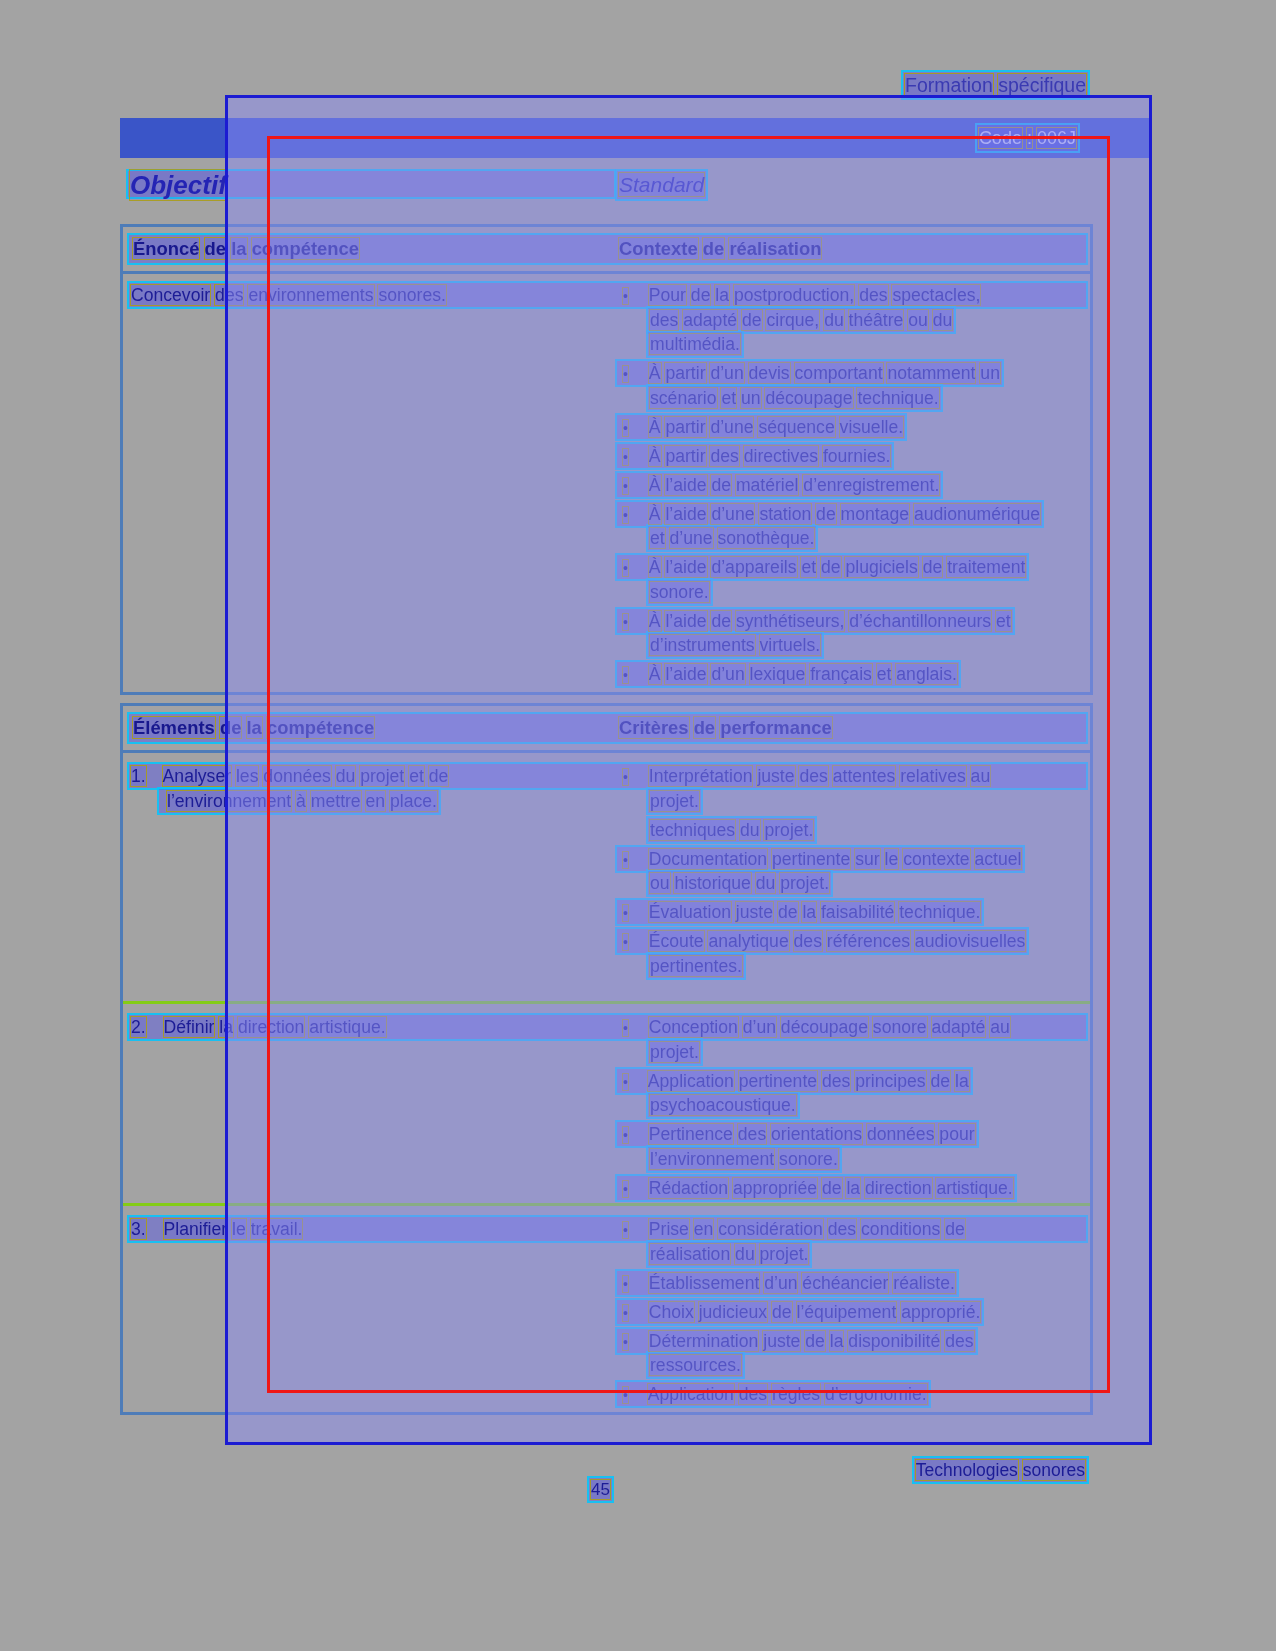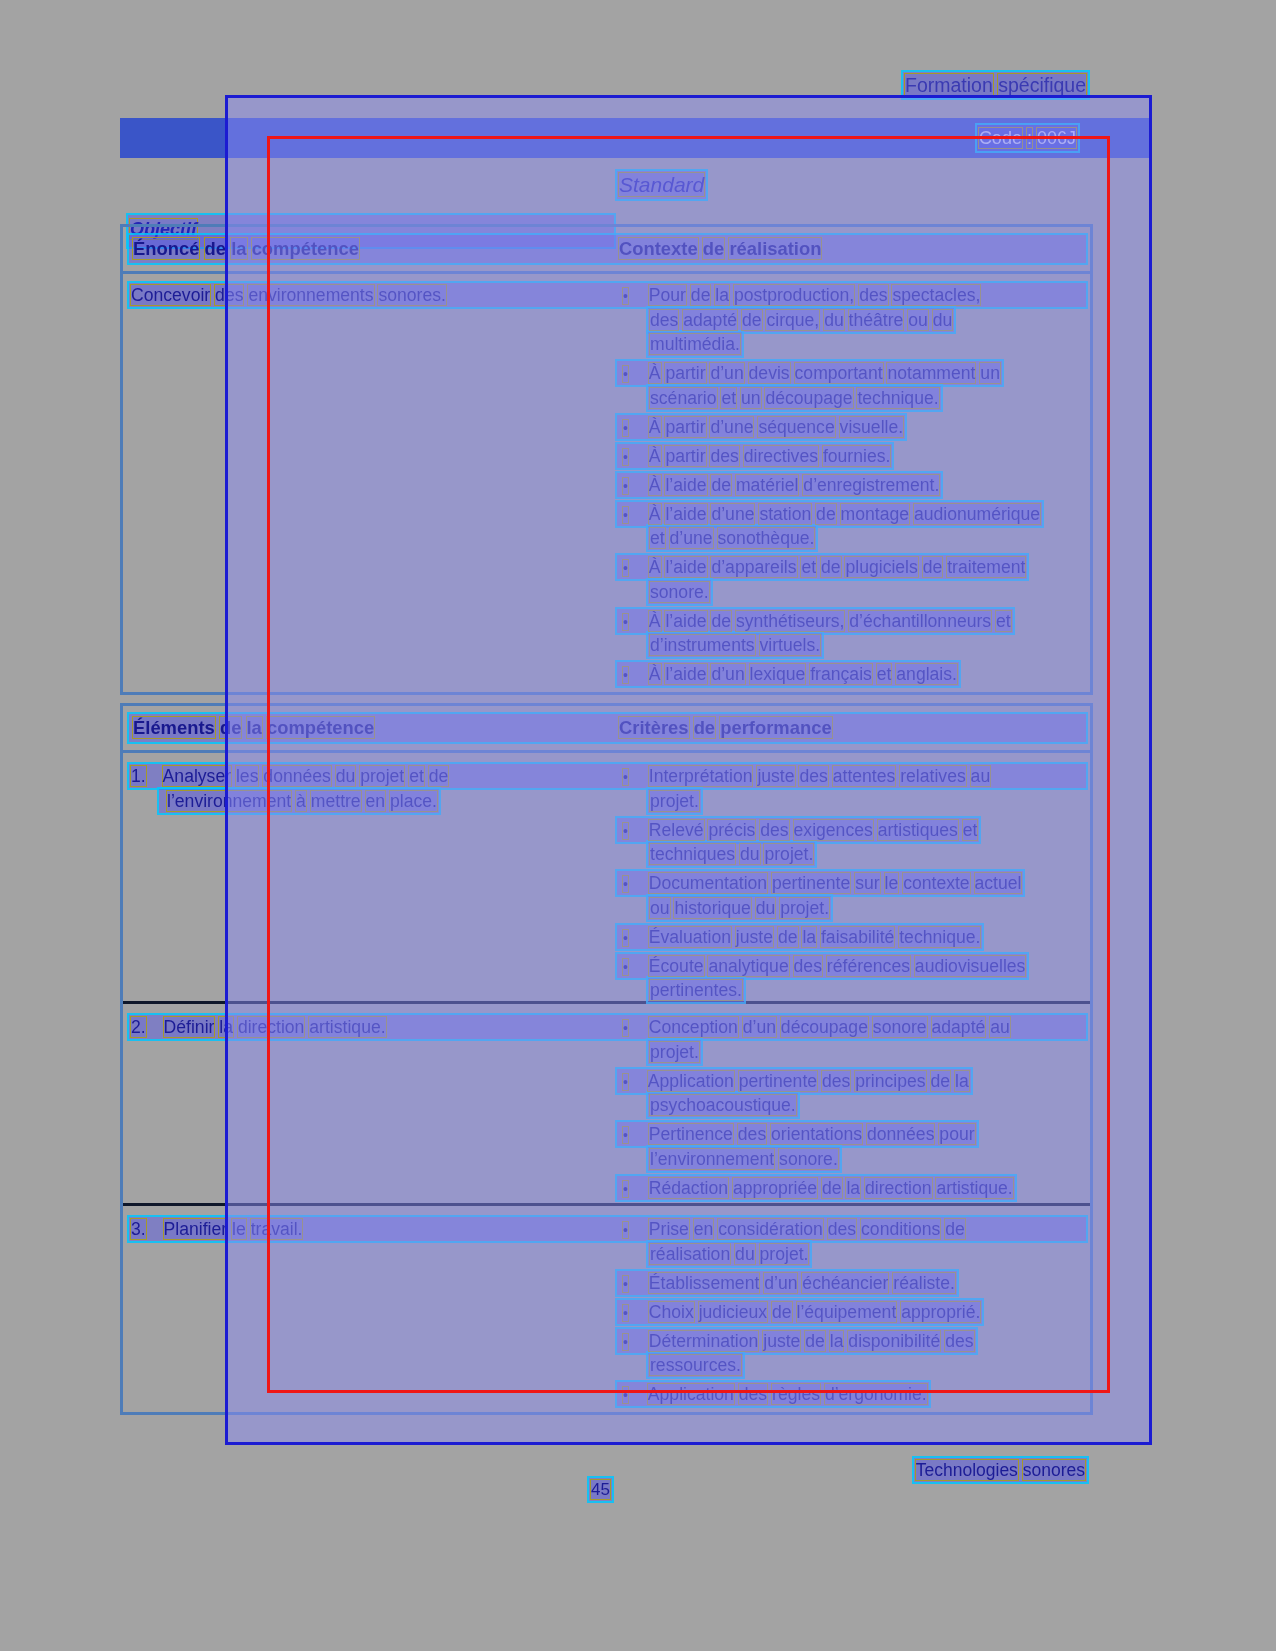--- a/index.html
+++ b/index.html
@@ -14,34 +14,34 @@
   .rowband{position:absolute;left:6px;width:957px;height:24px;
         background:rgba(84,84,232,0.45);box-shadow:0 0 0 2px rgba(0,198,255,0.85);}
   
   .formation{position:absolute;top:72px;right:188px;height:26px;line-height:26px;
         font-size:19.5px;color:#3a3ab2;}
   
   .codebar{position:absolute;left:120px;top:118px;width:1030px;height:40px;background:#3a55c8;}
   .codeline{position:absolute;right:72px;top:7px;height:26px;line-height:26px;
         color:#ccd0f8;font-size:18px;}
   
-  .objectif{position:absolute;left:128px;top:171px;width:482px;height:32px;line-height:28px;
-        font-weight:bold;font-style:italic;font-size:18px;color:#2424b4;margin-top:44px;}
+  .objectif{position:absolute;left:128px;top:171px;width:482px;height:26px;line-height:28px;
+        font-weight:bold;font-style:italic;font-size:26px;color:#2424b4;}
   .standard{position:absolute;left:617px;top:171px;height:28px;line-height:28px;
         font-weight:normal;font-style:italic;font-size:21px;color:#2424b4;}
   
   .tbl{position:absolute;border:3px solid #4e7cb8;box-sizing:border-box;}
   #t1{left:120px;top:224px;width:973px;height:471px;}
   #t2{left:120px;top:703px;width:973px;height:712px;}
   .thead{position:relative;height:47px;border-bottom:3px solid #4e7cb8;box-sizing:border-box;}
   .hband{top:8px;height:28px;}
   .hL{position:absolute;left:8px;top:9px;}
   .hR{position:absolute;left:494px;top:9px;}
   .hdr{font-weight:bold;font-size:18.4px;height:26px;line-height:26px;color:#18188e;}
-  .trow.body{position:relative;border-bottom:3px solid #0f172a;box-sizing:border-box;}
+  .trow.body{position:relative;border-bottom:3px solid #84cc16;box-sizing:border-box;}
   .trow.body:last-child{border-bottom:none;border-radius:30px;}
   .cellL{position:absolute;left:6px;width:486px;}
   .cellR{position:absolute;left:494px;width:472px;}
   .bullet{margin-bottom:5px;text-align:right;}
   .bullet:last-child{margin-bottom:0;}
   .bl1{padding-left:6px;}
   .bl1 .w:first-child{margin-right:16px;font-size:14px;}
   .cont{margin-left:31px;}
   .num .w:first-child{margin-right:13px;}
   .contL{margin-left:30px;padding-left:8px;}
@@ -129,21 +129,20 @@
         <div class="cellL" style="top: 11px;">
           <div class="line noband num"><span class="w">1.</span> <span class="w">Analyser</span> <span class="w">les</span> <span class="w">données</span> <span class="w">du</span> <span class="w">projet</span> <span class="w">et</span> <span class="w">de</span></div>
           <div class="line contL"><span class="w">l’environnement</span> <span class="w">à</span> <span class="w">mettre</span> <span class="w">en</span> <span class="w">place.</span></div>
         </div>
         <div class="cellR" style="top: 11px;">
           <div class="bullet">
             <div class="line bl1 noband"><span class="w">•</span> <span class="w">Interprétation</span> <span class="w">juste</span> <span class="w">des</span> <span class="w">attentes</span> <span class="w">relatives</span> <span class="w">au</span></div>
             <div class="line cont"><span class="w">projet.</span></div>
           </div>
           <div class="bullet">
-            <div class="line bl1"><span class="w">•</span> <span class="w">Relevé</span> <span class="w">précis</span> <span class="w">des</span> <span class="w">exigences</span> <span class="w">artistiques</span> <span class="w">et</span></div>
             <div class="line cont"><span class="w">techniques</span> <span class="w">du</span> <span class="w">projet.</span></div>
           </div>
           <div class="bullet">
             <div class="line bl1"><span class="w">•</span> <span class="w">Documentation</span> <span class="w">pertinente</span> <span class="w">sur</span> <span class="w">le</span> <span class="w">contexte</span> <span class="w">actuel</span></div>
             <div class="line cont"><span class="w">ou</span> <span class="w">historique</span> <span class="w">du</span> <span class="w">projet.</span></div>
           </div>
           <div class="bullet">
             <div class="line bl1"><span class="w">•</span> <span class="w">Évaluation</span> <span class="w">juste</span> <span class="w">de</span> <span class="w">la</span> <span class="w">faisabilité</span> <span class="w">technique.</span></div>
           </div>
           <div class="bullet">

